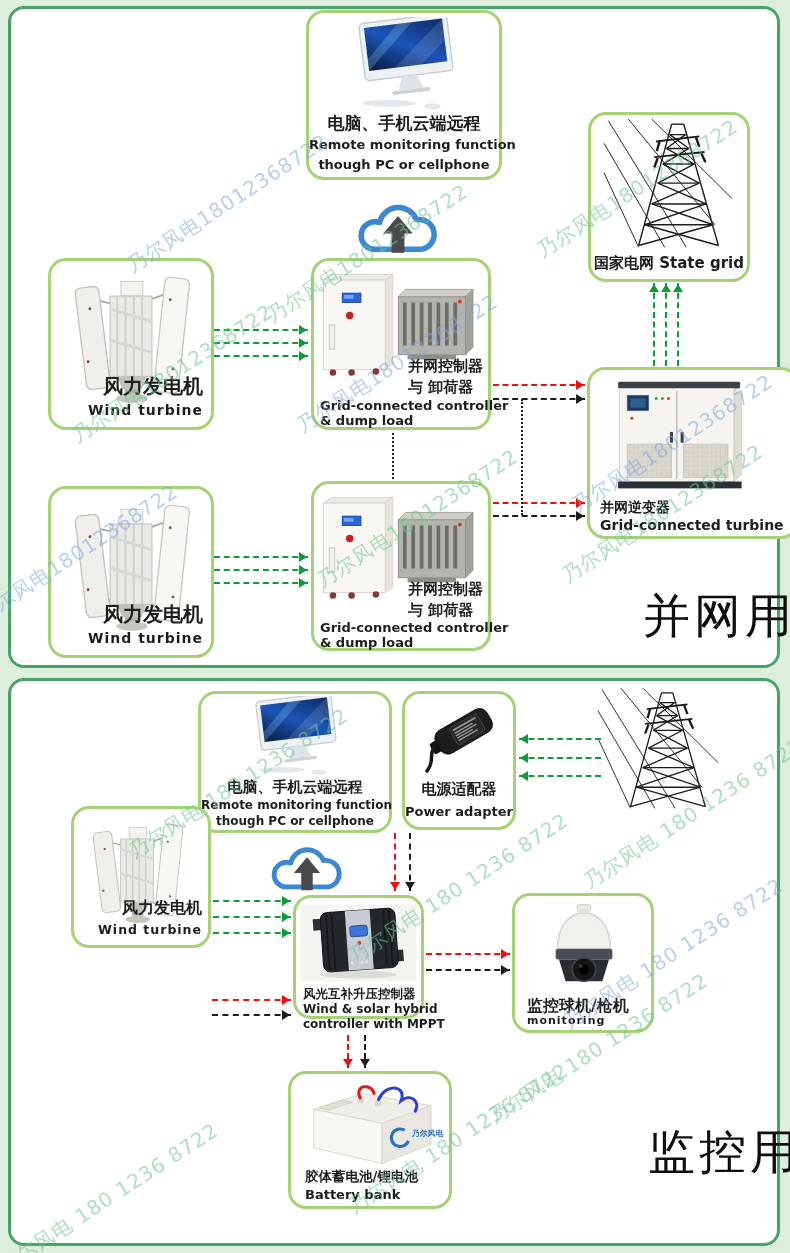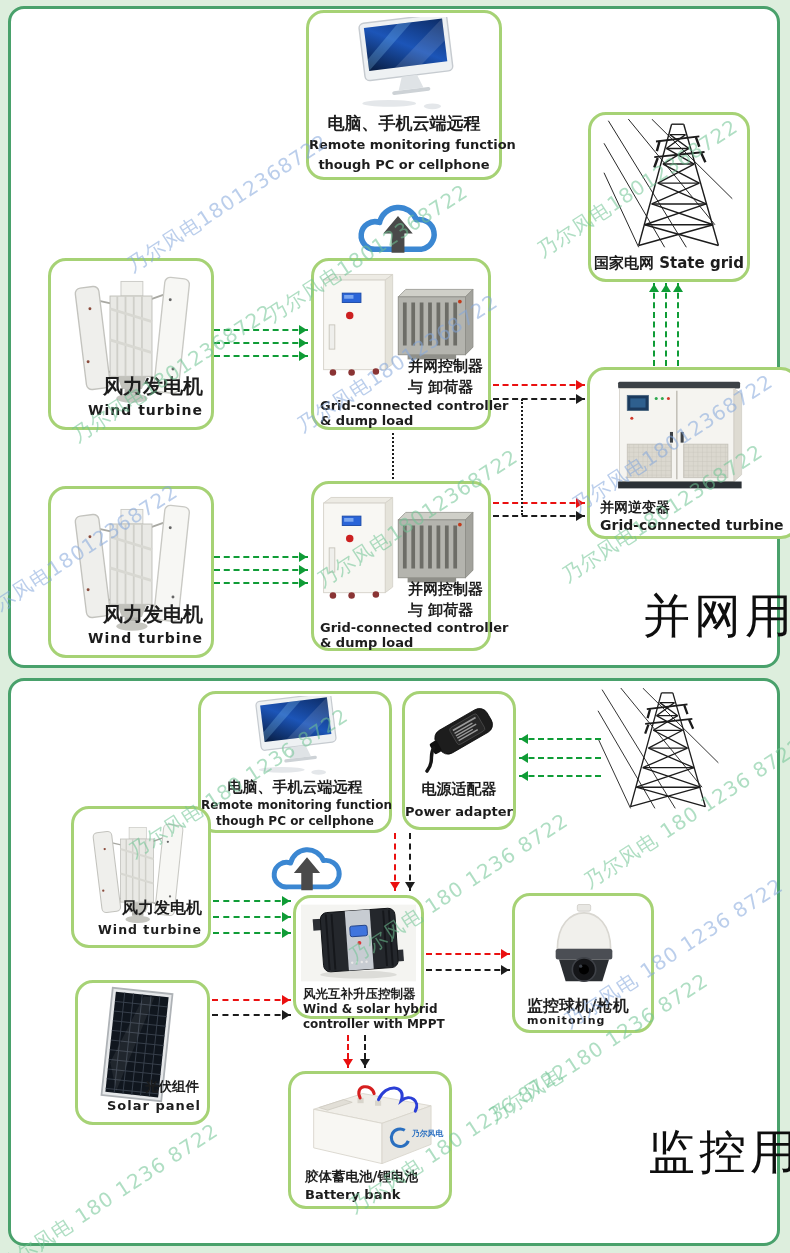--- a/index.html
+++ b/index.html
@@ -281,35 +281,20 @@
             <circle cx="62" cy="60" r="1.3"></circle>
             <circle cx="67" cy="60" r="1.3"></circle>
           </g>
       </g>
     </svg>
     <div class="txt cnb" style="left:7px;top:88px;font-size:12.5px;">风光互补升压控制器</div>
     <div class="txt enb" style="left:7px;top:104px;font-size:12px;">Wind &amp; solar hybrid</div>
     <div class="txt enb" style="left:7px;top:119px;font-size:12px;">controller with MPPT</div>
   </div>
 
-  <div class="gbox" style="left:75px;top:980px;width:135px;height:145px;">
-    <svg class="abs" style="left:6px;top:2px;" width="106" height="120" viewBox="0 0 120 135">
-      <g transform="rotate(6 60 67)">
-        <rect x="26" y="6" width="68" height="122" fill="#e6e8ea" stroke="#aeb2b6" stroke-width="2"></rect>
-        <rect x="30" y="10" width="60" height="114" fill="#10161e"></rect>
-        <g stroke="#39424e" stroke-width="1">
-          <path d="M40 10 V124 M50 10 V124 M60 10 V124 M70 10 V124 M80 10 V124"></path>
-          <path d="M30 21 H90 M30 32 H90 M30 43 H90 M30 54 H90 M30 65 H90 M30 76 H90 M30 87 H90 M30 98 H90 M30 109 H90 M30 120 H90"></path>
-        </g>
-        <polygon points="32,90 62,12 74,12 42,122" fill="#ffffff" opacity="0.07"></polygon>
-      </g>
-    </svg>
-    <div class="txt cnb" style="right:8px;bottom:26px;font-size:13.5px;">光伏组件</div>
-    <div class="txt enb" style="right:6px;bottom:7px;font-size:13px;letter-spacing:1px;">Solar panel</div>
-  </div>
 
   <div class="gbox" style="left:512px;top:893px;width:142px;height:140px;">
     <svg class="abs" style="left:19px;top:4px;" width="100" height="94" viewBox="0 0 120 110">
       <rect x="52" y="4" width="16" height="8" rx="2" fill="#e8e7e3" stroke="#d0cec8"></rect>
       <path d="M28 58 C28 28 44 14 60 14 C76 14 92 28 92 58 Z" fill="#f1f0ec" stroke="#d9d7d1" stroke-width="2"></path>
       <rect x="26" y="57" width="68" height="13" rx="3" fill="#4b4e54"></rect>
       <polygon points="30,70 90,70 82,96 38,96" fill="#2a2d31"></polygon>
       <circle cx="60" cy="82" r="14" fill="#141518" stroke="#3f4248" stroke-width="2"></circle>
       <circle cx="60" cy="82" r="6" fill="#000"></circle>
       <circle cx="56" cy="78" r="2" fill="#3a3f47"></circle>

